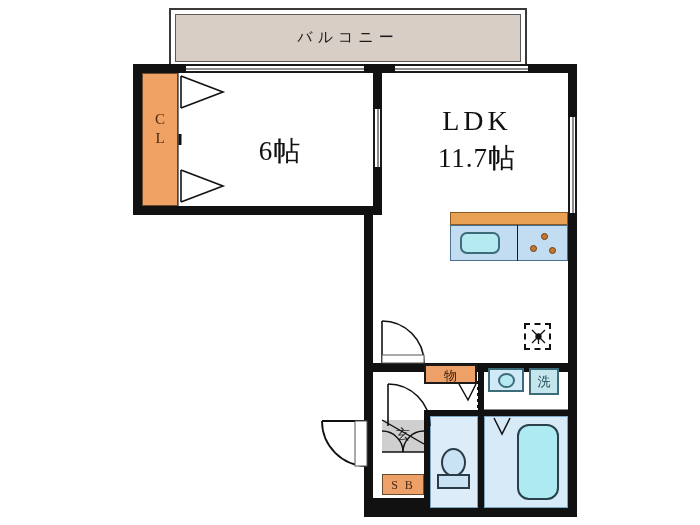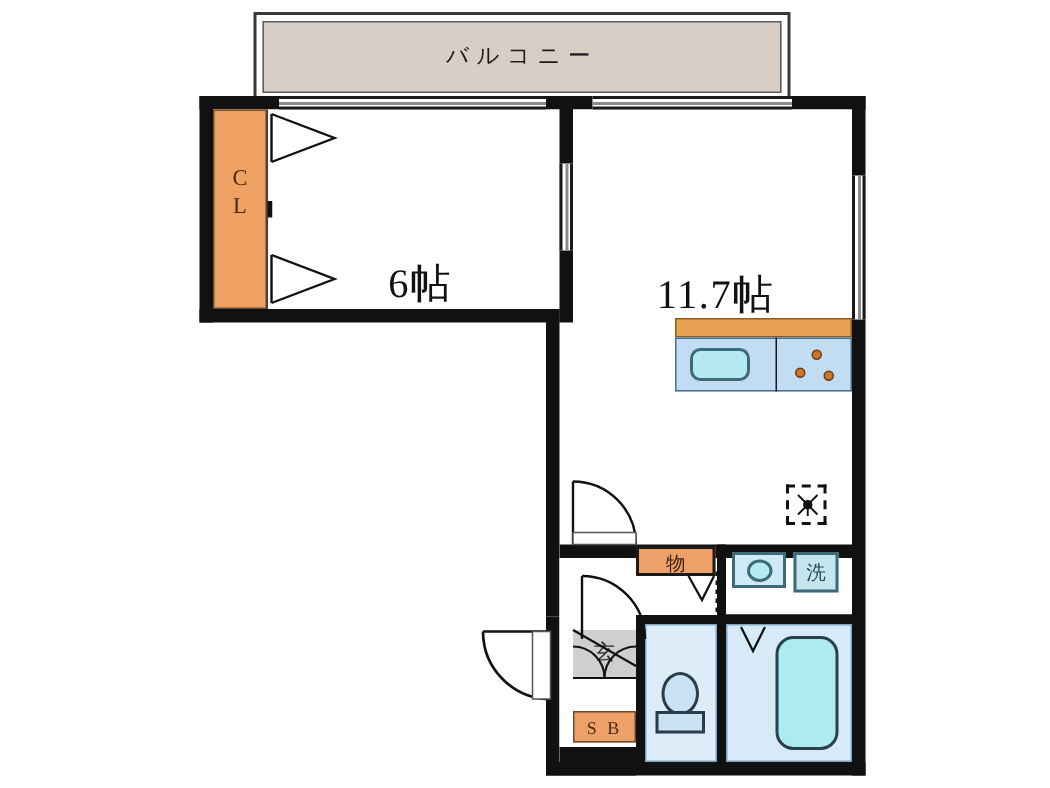--- a/index.html
+++ b/index.html
@@ -40,21 +40,21 @@
 
   
   .win-h{background:#ffffff;border-top:2px solid #1a1a1a;border-bottom:2px solid #1a1a1a;}
   .win-h .m{position:absolute;left:0;right:0;top:50%;height:2px;background:#8c8c8c;transform:translateY(-1px);}
   .win-v{background:#ffffff;border-left:2px solid #1a1a1a;border-right:2px solid #1a1a1a;}
   .win-v .m{position:absolute;top:0;bottom:0;left:50%;width:2px;background:#8c8c8c;transform:translateX(-1px);}
 
   
   .lbl{position:absolute;color:#111111;white-space:nowrap;text-align:center;}
   .lbl-room{font-size:27px;letter-spacing:2px;}
-  .lbl-size{font-size:27px;letter-spacing:1px;margin-top:38px;}
+  .lbl-size{font-size:27px;letter-spacing:1px;}
   .lbl-ldk{font-size:28px;letter-spacing:4px;}
   .lbl-bal{font-size:15px;letter-spacing:5px;color:#1b1b1b;}
   .lbl-cl{font-size:15px;color:#4a2a12;line-height:1.25em;}
   .lbl-sb{font-size:12px;color:#4a2a12;letter-spacing:2px;}
   .lbl-mono{font-size:13px;color:#3a1f08;}
   .lbl-wash{font-size:13px;color:#1d4a56;}
   .lbl-gen{font-size:14px;color:#2a2a2a;}
 
   svg.ov{position:absolute;left:0;top:0;width:700px;height:525px;pointer-events:none;}
 </style>
@@ -101,20 +101,21 @@
     </div>
 
   <div class="abs cl" style="left:142px;top:73px;width:36px;height:133px;"></div>
   <div class="lbl lbl-cl" style="left:142px;top:110px;width:36px;">
     <div>C</div>
     <div>L</div>
   </div>
 
   <div class="lbl lbl-size" style="left:190px;top:133px;width:180px;">6帖</div>
 
+  <div class="lbl lbl-ldk" style="left:392px;top:105px;width:170px;">LDK</div>
   <div class="lbl lbl-size" style="left:392px;top:140px;width:170px;">11.7帖</div>
 
   <div class="abs counter-top" style="left:450px;top:212px;width:118px;height:13px;"></div>
   <div class="abs counter-body" style="left:450px;top:225px;width:118px;height:36px;"></div>
   <div class="abs sink" style="left:460px;top:232px;width:40px;height:22px;"></div>
   <div class="abs thinline" style="left:517px;top:225px;width:1px;height:36px;"></div>
   <div class="abs burner" style="left:541px;top:233px;width:7px;height:7px;"></div>
   <div class="abs burner" style="left:530px;top:245px;width:7px;height:7px;"></div>
   <div class="abs burner" style="left:549px;top:247px;width:7px;height:7px;"></div>
 

